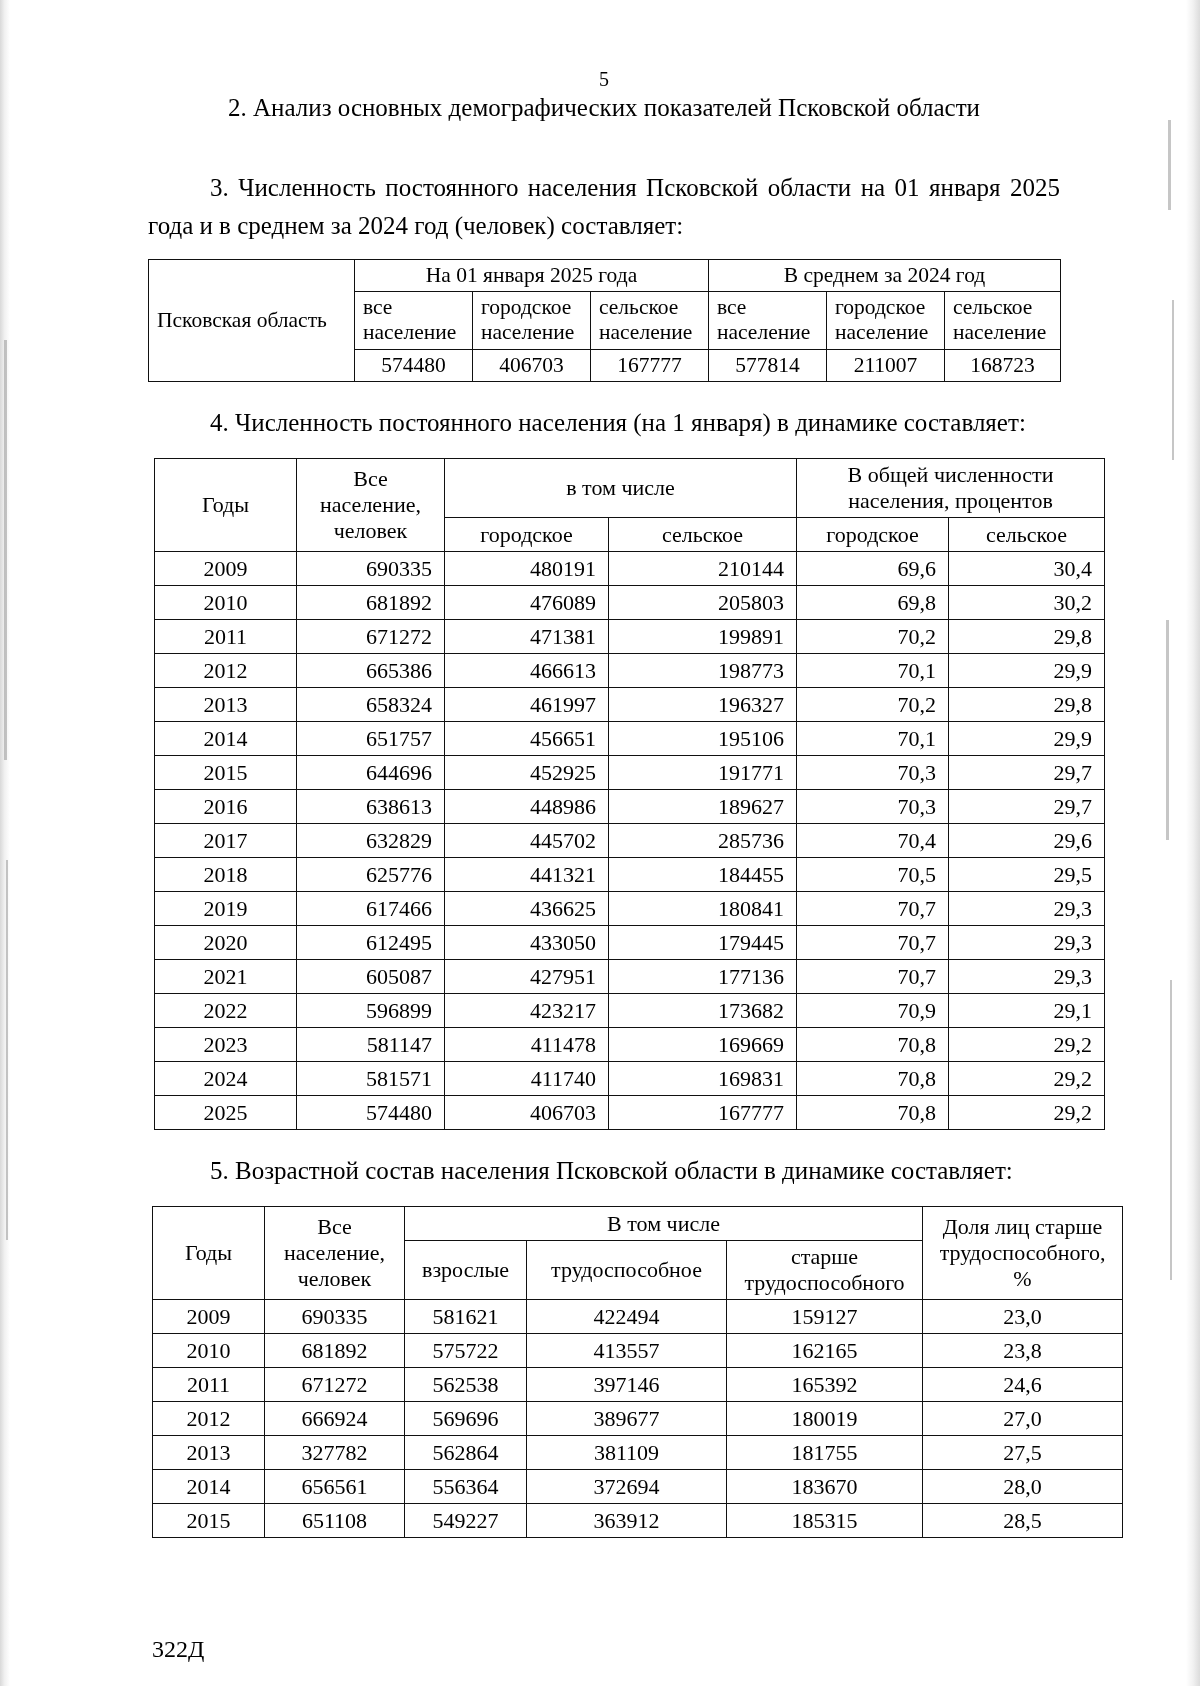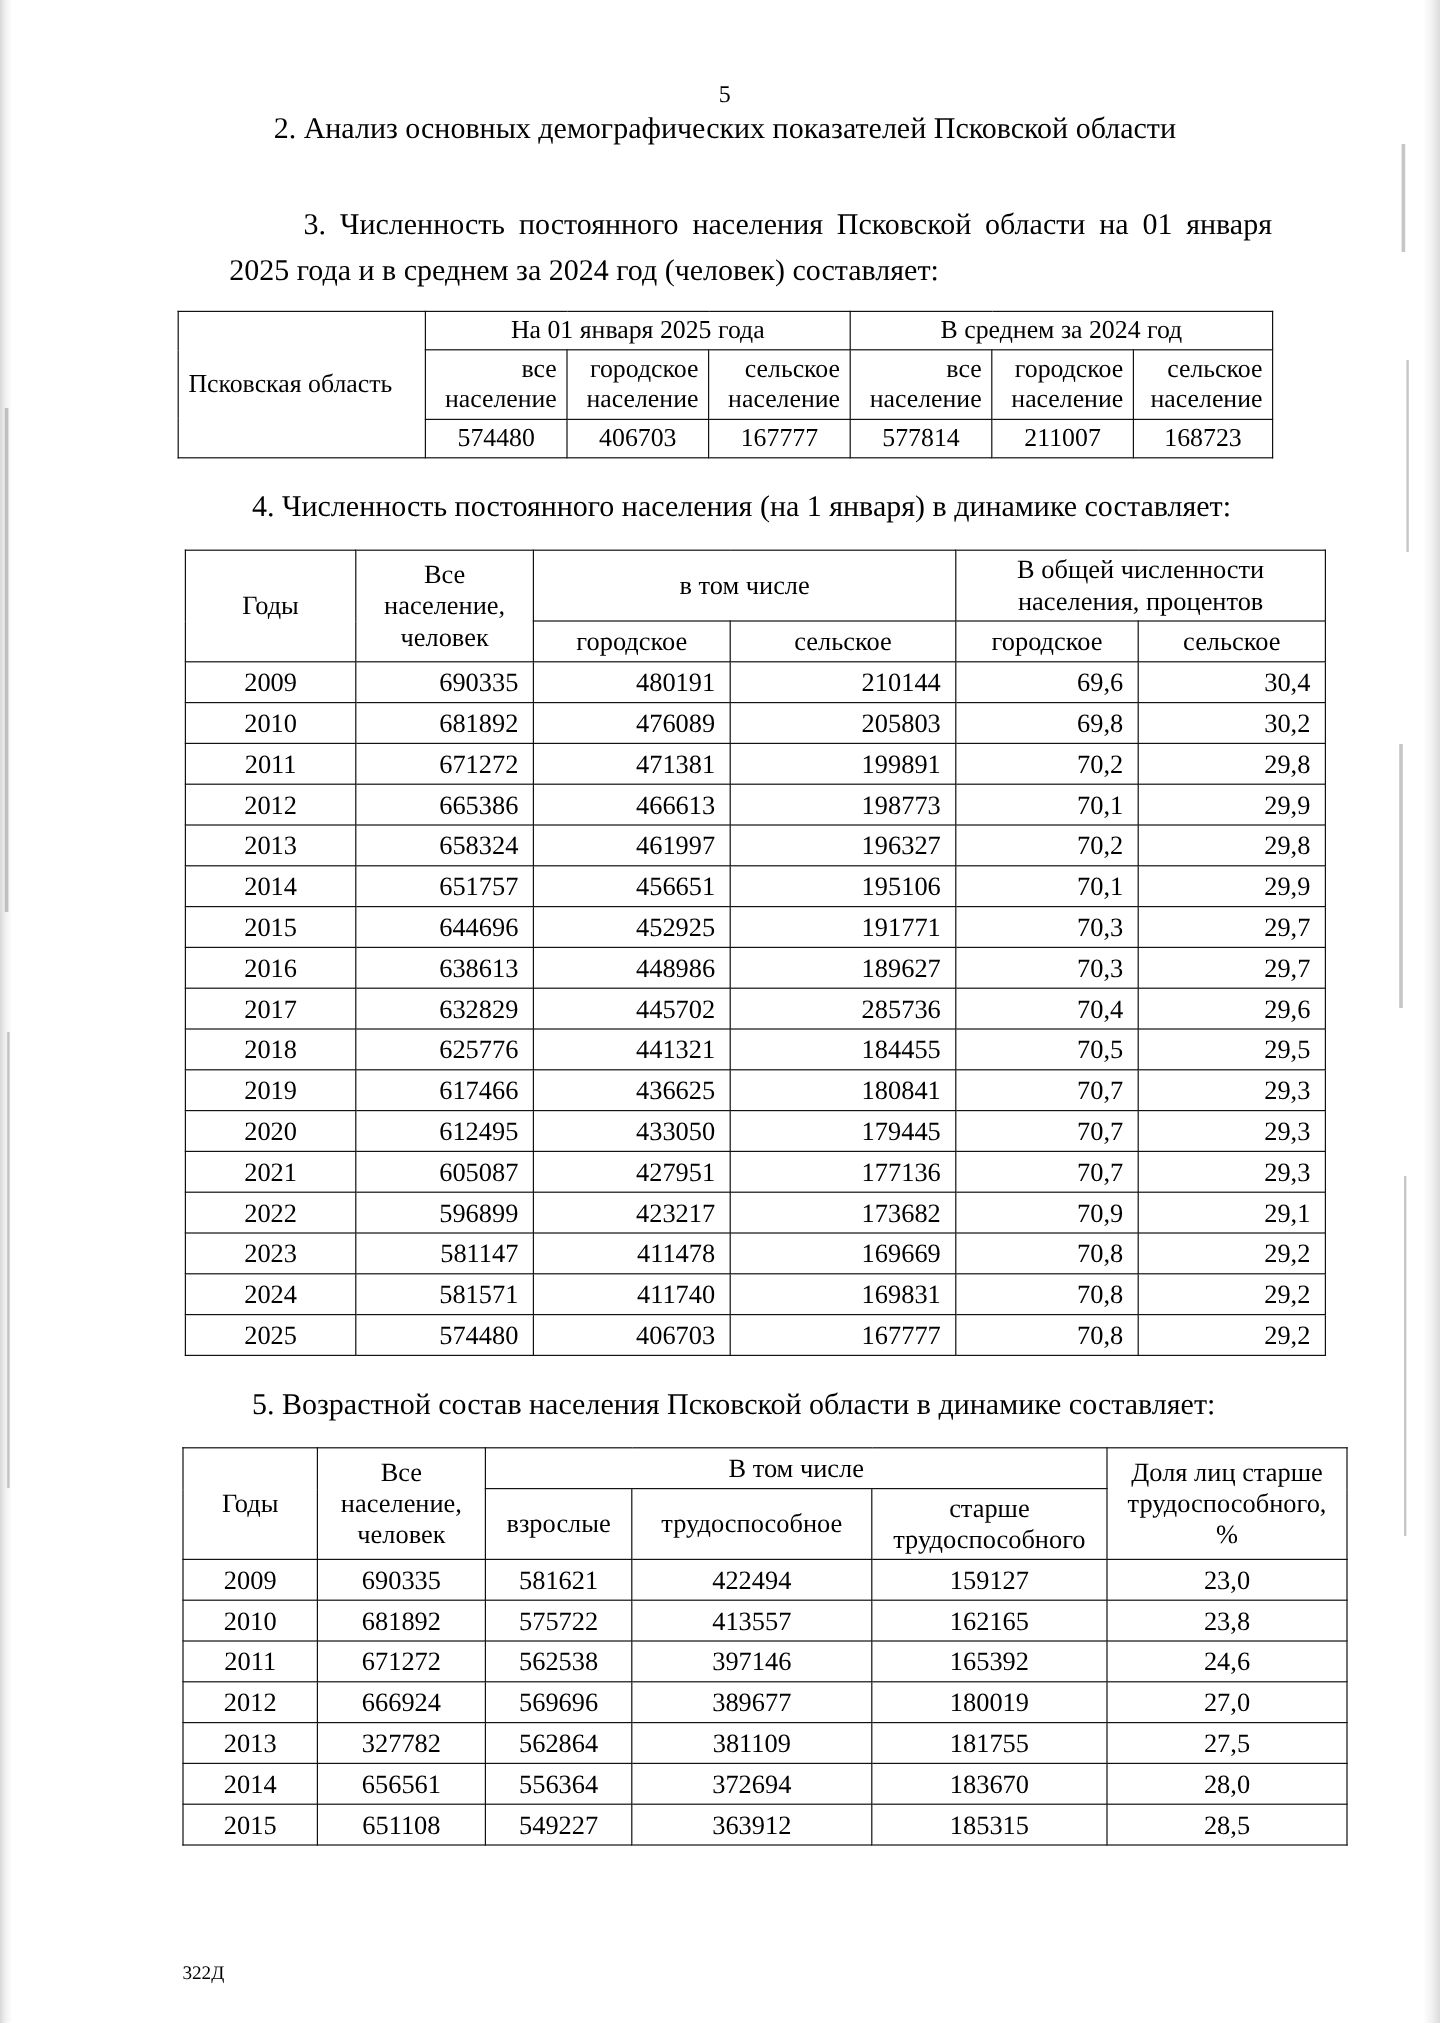--- a/index.html
+++ b/index.html
@@ -59,21 +59,20 @@
     text-align: justify;
     text-align-last: left;
     line-height: 1.52;
     margin: 0;
   }
   .para.first-indent {
     text-indent: 62px;
   }
   .para.spaced {
     margin-top: 44px;
-    margin-left: 43px;
   }
   .para.tight {
     margin-top: 22px;
   }
   
   table {
     border-collapse: collapse;
     font-size: 21px;
     table-layout: fixed;
   }
@@ -87,21 +86,21 @@
   .t-center { text-align: center; }
   .t-left   { text-align: left; }
 
   
   .table1 {
     width: 912px;
     margin-top: 14px;
   }
   .table1 td { font-size: 21.5px; }
   .table1 .hdr-top { text-align: center; }
-  .table1 .hdr-sub { text-align: right; margin-top: 27px; }
+  .table1 .hdr-sub { text-align: left; margin-top: 27px; }
   .table1 .val { text-align: center; }
 
   
   .table2 {
     width: 900px;
     margin-top: 16px;
     margin-left: 6px;
   }
   .table2 td { font-size: 22px; height: 27px; }
   .table2 .years { text-align: center; }
@@ -114,21 +113,21 @@
     margin-left: 4px;
   }
   .table3 td { font-size: 22px; height: 27px; }
   .table3 .years { text-align: center; }
   .table3 .num   { text-align: center; }
 
   .footer-code {
     position: absolute;
     left: 152px;
     top: 1636px;
-    font-size: 16px;
+    font-size: 24px;
     font-family: "Liberation Serif", "DejaVu Serif", serif;
   }
 </style>
 </head>
 <body>
 
 <div class="page">
 
   <div class="scan-edge-left"></div>
   <div class="scan-edge-right"></div>

